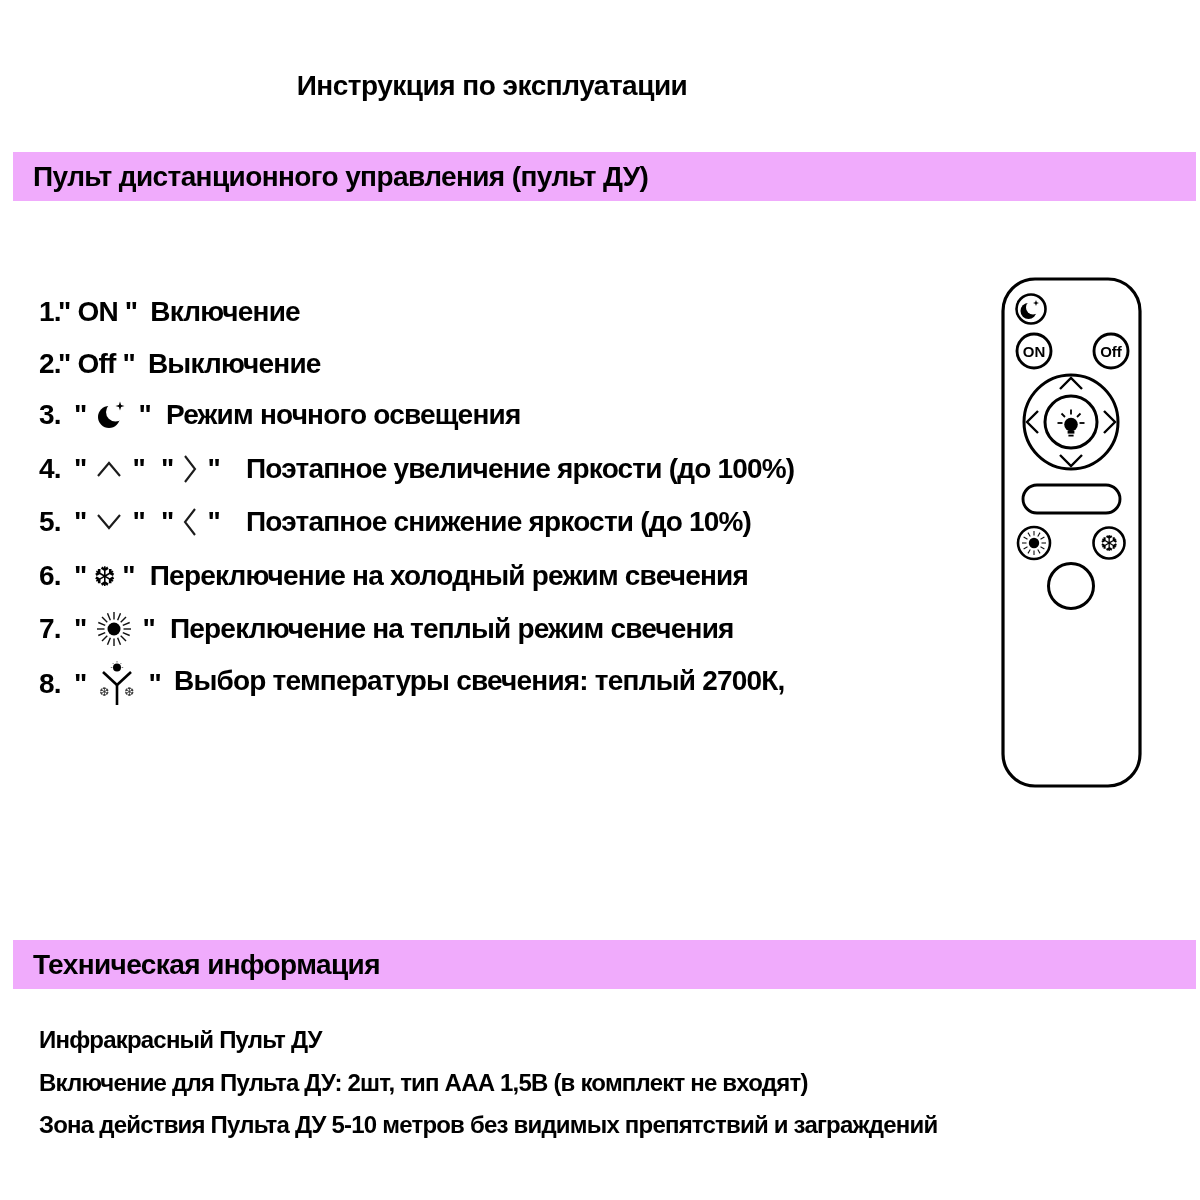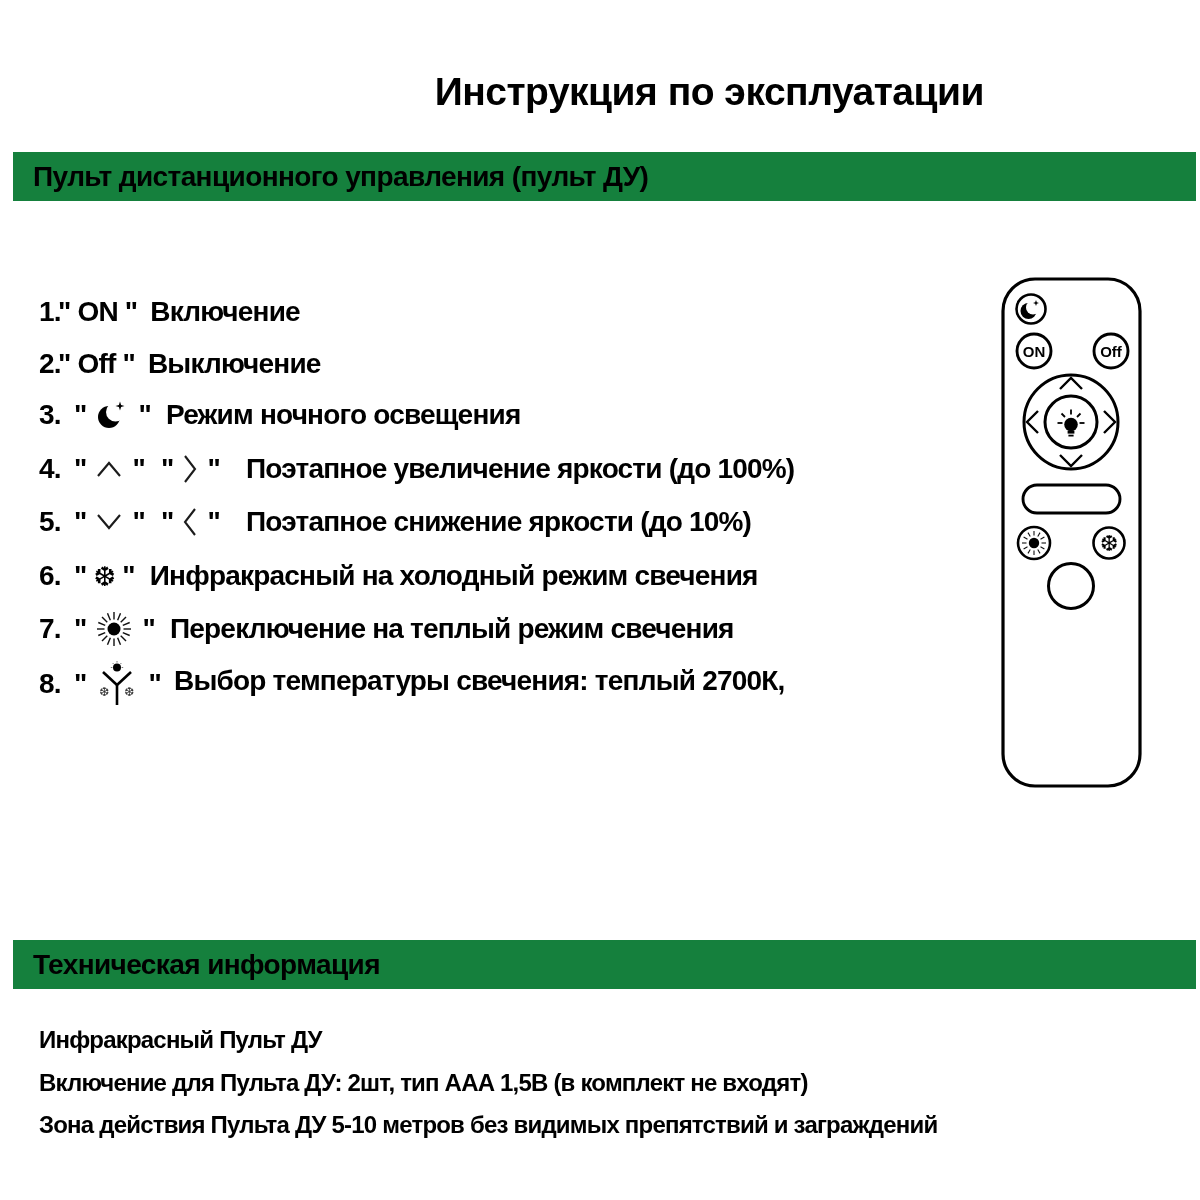--- a/index.html
+++ b/index.html
@@ -3,25 +3,25 @@
 <meta charset="utf-8">
 <style>
   html,body{margin:0;padding:0;}
   body{
     width:1200px;height:1200px;position:relative;overflow:hidden;
     background:#ffffff;color:#000;
     font-family:"Liberation Sans","DejaVu Sans",sans-serif;
     font-weight:bold;
   }
   .title{
-    position:absolute;top:70px;left:0;width:984px;text-align:right;
-    font-size:39px;letter-spacing:-0.5px;margin:0;
+    position:absolute;top:70px;left:0;width:984px;text-align:center;
+    font-size:28px;letter-spacing:-0.5px;margin:0;
   }
   .bar{
-    position:absolute;left:13px;width:1183px;height:49px;background:#15803d;
+    position:absolute;left:13px;width:1183px;height:49px;background:#f0abfc;
     display:flex;align-items:center;box-sizing:border-box;padding-left:20px;
     font-size:28px;letter-spacing:-0.6px;
   }
   .bar1{top:152px;}
   .bar2{top:940px;}
   .row{
     position:absolute;left:39px;display:flex;align-items:center;
     font-size:28px;letter-spacing:-0.8px;height:38px;white-space:nowrap;
   }
   .num{display:inline-block;width:33px;}
@@ -105,21 +105,21 @@
   </svg>
   <span class="q">"</span>
   <span class="desc desc-wide">Поэтапное снижение яркости (до 10%)</span>
 </div>
 
 <div class="row" style="top:557px">
   <span class="num">6.</span>
   <span class="q">"</span>
   <span class="snow">❆</span>
   <span class="q">"</span>
-  <span class="desc">Инфракрасный на холодный режим свечения</span>
+  <span class="desc">Переключение на холодный режим свечения</span>
 </div>
 
 <div class="row" style="top:610px">
   <span class="num">7.</span>
   <span class="q">"</span>
   <svg class="ic icpad2" width="40" height="40" viewBox="0 0 40 40">
     <g transform="translate(20,20)" stroke="#111" stroke-width="1.4">
       <circle r="6.5" fill="#000" stroke="none"></circle>
       <line y1="-9.5" y2="-17"></line>
         <line y1="-9.5" y2="-17" transform="rotate(22.5)"></line>

